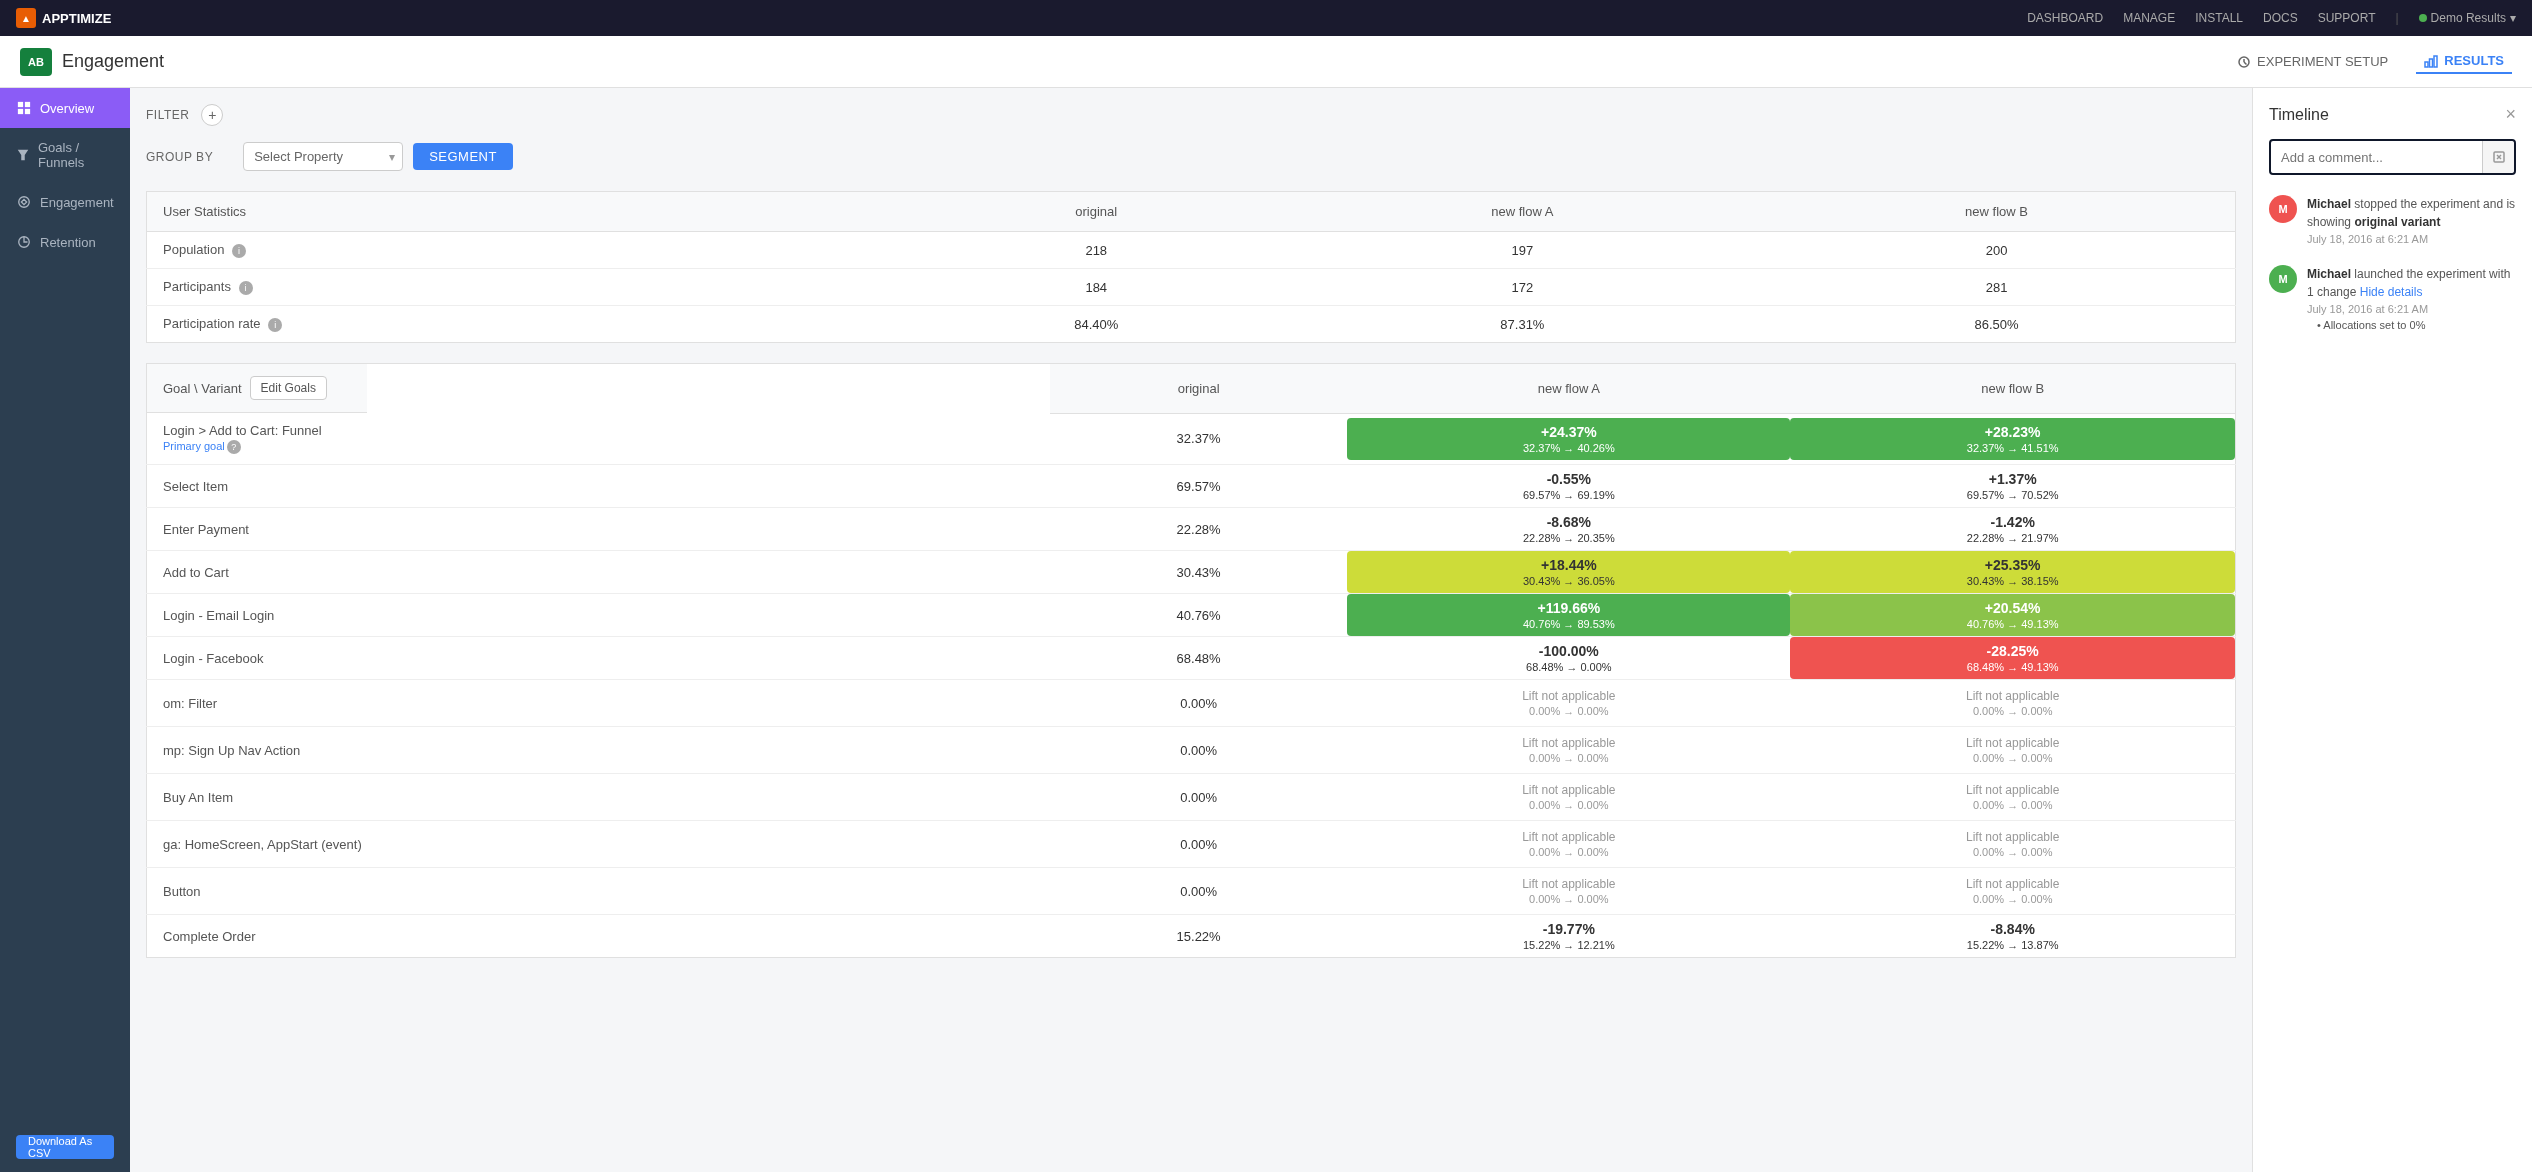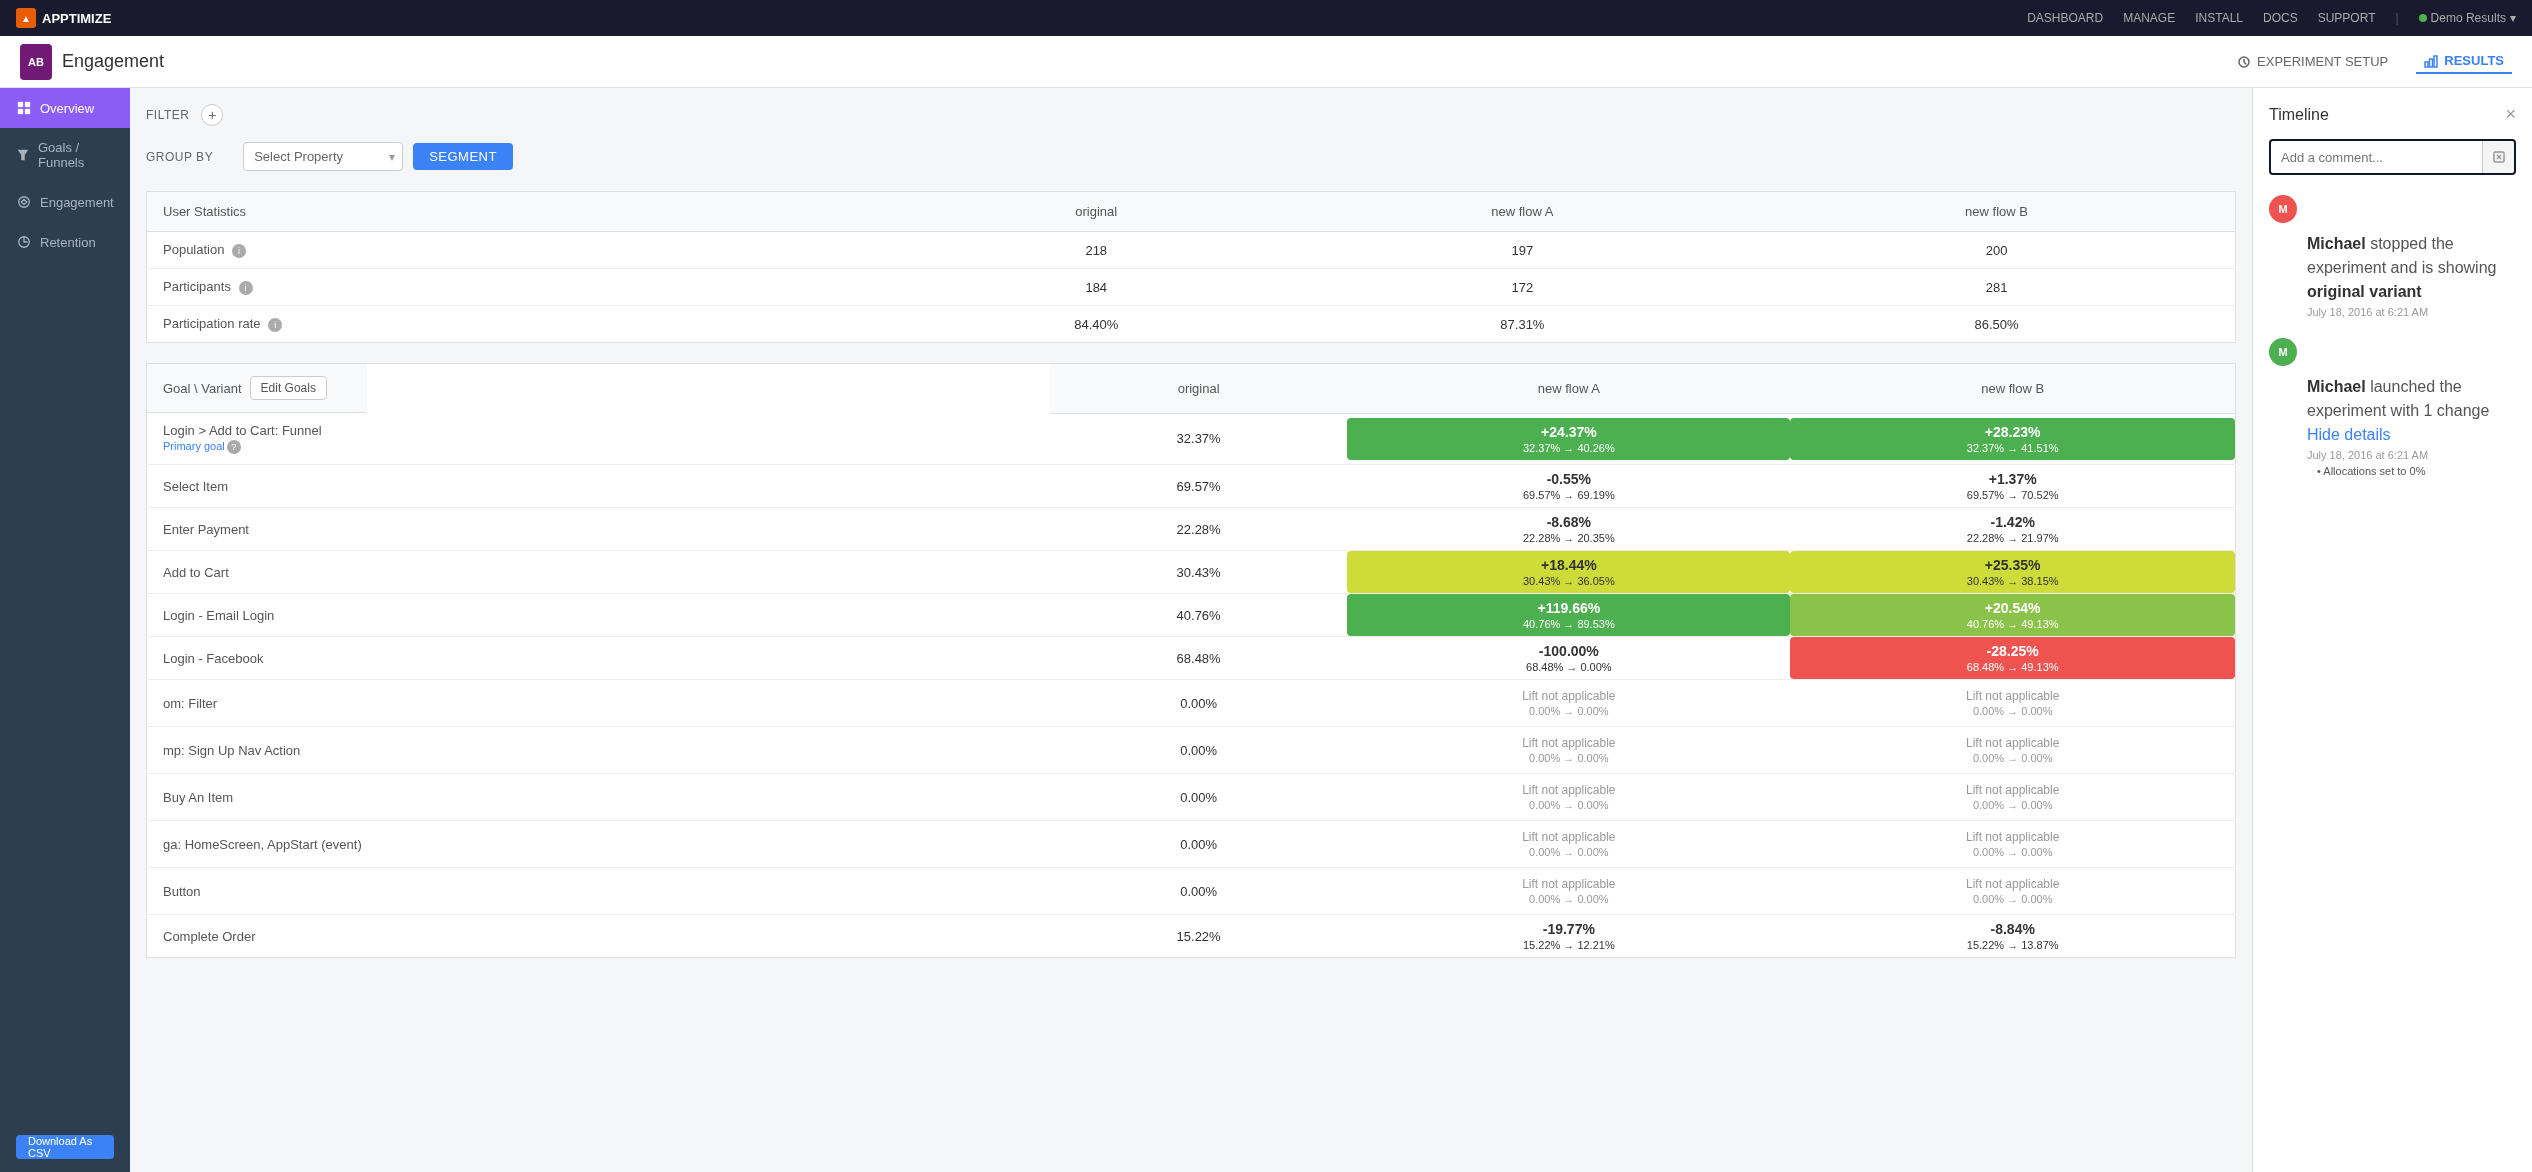--- a/index.html
+++ b/index.html
@@ -35,22 +35,22 @@
       background: #fff;
       height: 52px;
       display: flex;
       align-items: center;
       justify-content: space-between;
       padding: 0 20px;
       border-bottom: 1px solid #e0e0e0;
     }
     .header-left { display: flex; align-items: center; gap: 10px; }
     .ab-badge {
-      width: 32px; height: 36px;
-      background: #701a75;
+      width: 32px; height: 28px;
+      background: #15803d;
       border-radius: 4px;
       display: flex; align-items: center; justify-content: center;
       color: white; font-size: 11px; font-weight: bold;
     }
     .page-title { font-size: 18px; font-weight: 500; color: #333; }
     .header-right { display: flex; align-items: center; gap: 20px; }
     .header-btn {
       display: flex; align-items: center; gap: 6px;
       font-size: 13px; color: #666;
       cursor: pointer; padding: 4px 8px;
@@ -319,21 +319,21 @@
       border-radius: 50%;
       display: flex; align-items: center; justify-content: center;
       font-size: 11px;
       font-weight: bold;
       color: white;
       flex-shrink: 0;
     }
     .event-avatar.red { background: #ef5350; }
     .event-avatar.green { background: #4caf50; }
     .event-content { flex: 1; }
-    .event-text { font-size: 16px; color: #555; line-height: 1.5; margin-top: 37px; }
+    .event-text { font-size: 12px; color: #555; line-height: 1.5; }
     .event-text strong { font-weight: 600; color: #333; }
     .event-time { font-size: 11px; color: #999; margin-top: 2px; }
     .event-detail { font-size: 11px; color: #555; margin-top: 4px; }
     .hide-link { color: #3b82f6; cursor: pointer; text-decoration: none; }
     .bullet { margin-left: 10px; }
 
     .goals-header-row th:first-child {
       display: flex;
       align-items: center;
       gap: 8px;

